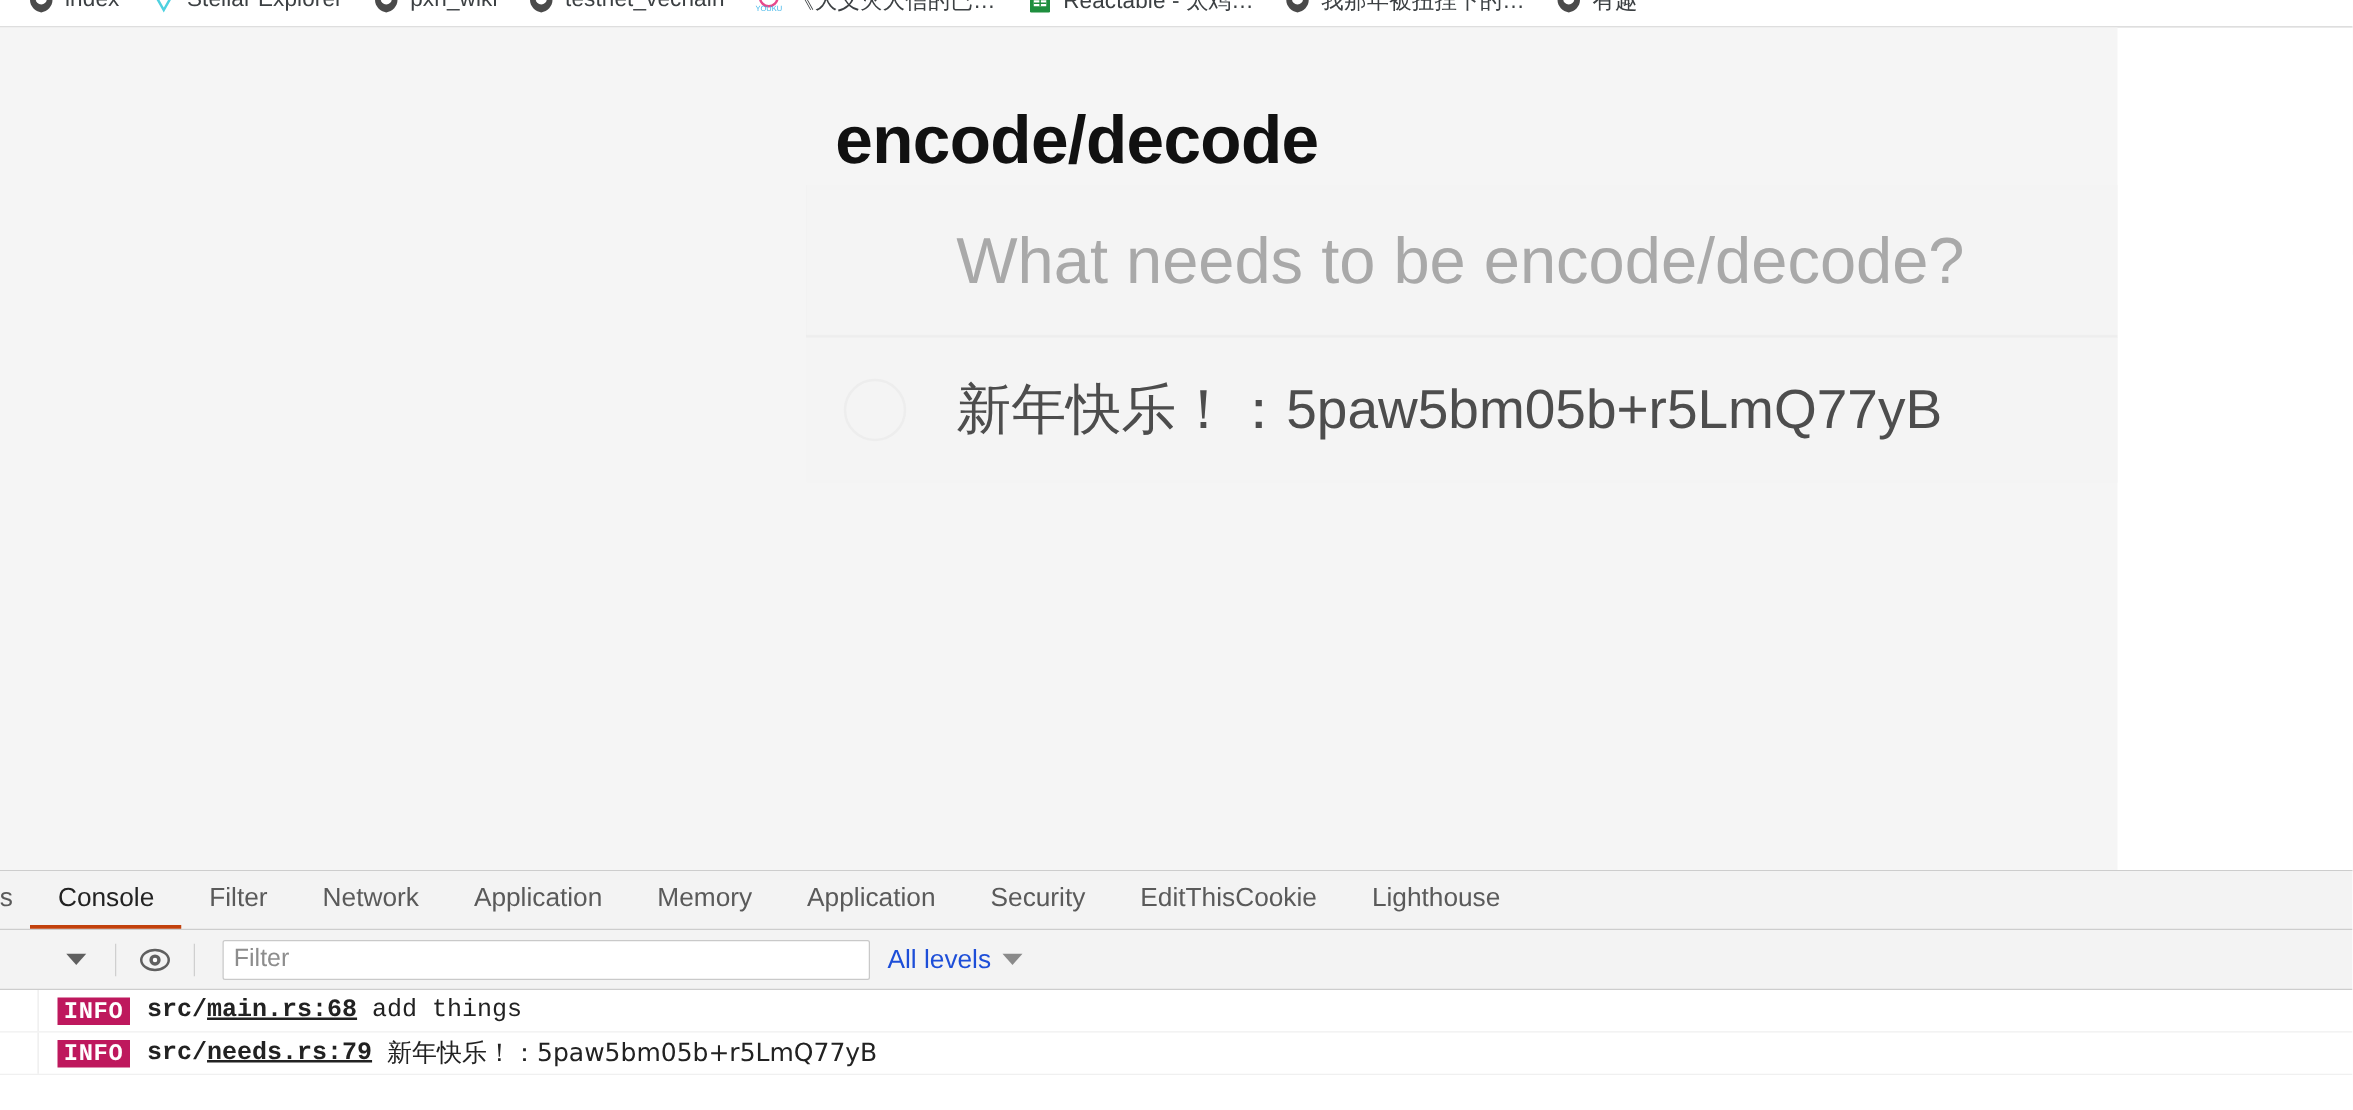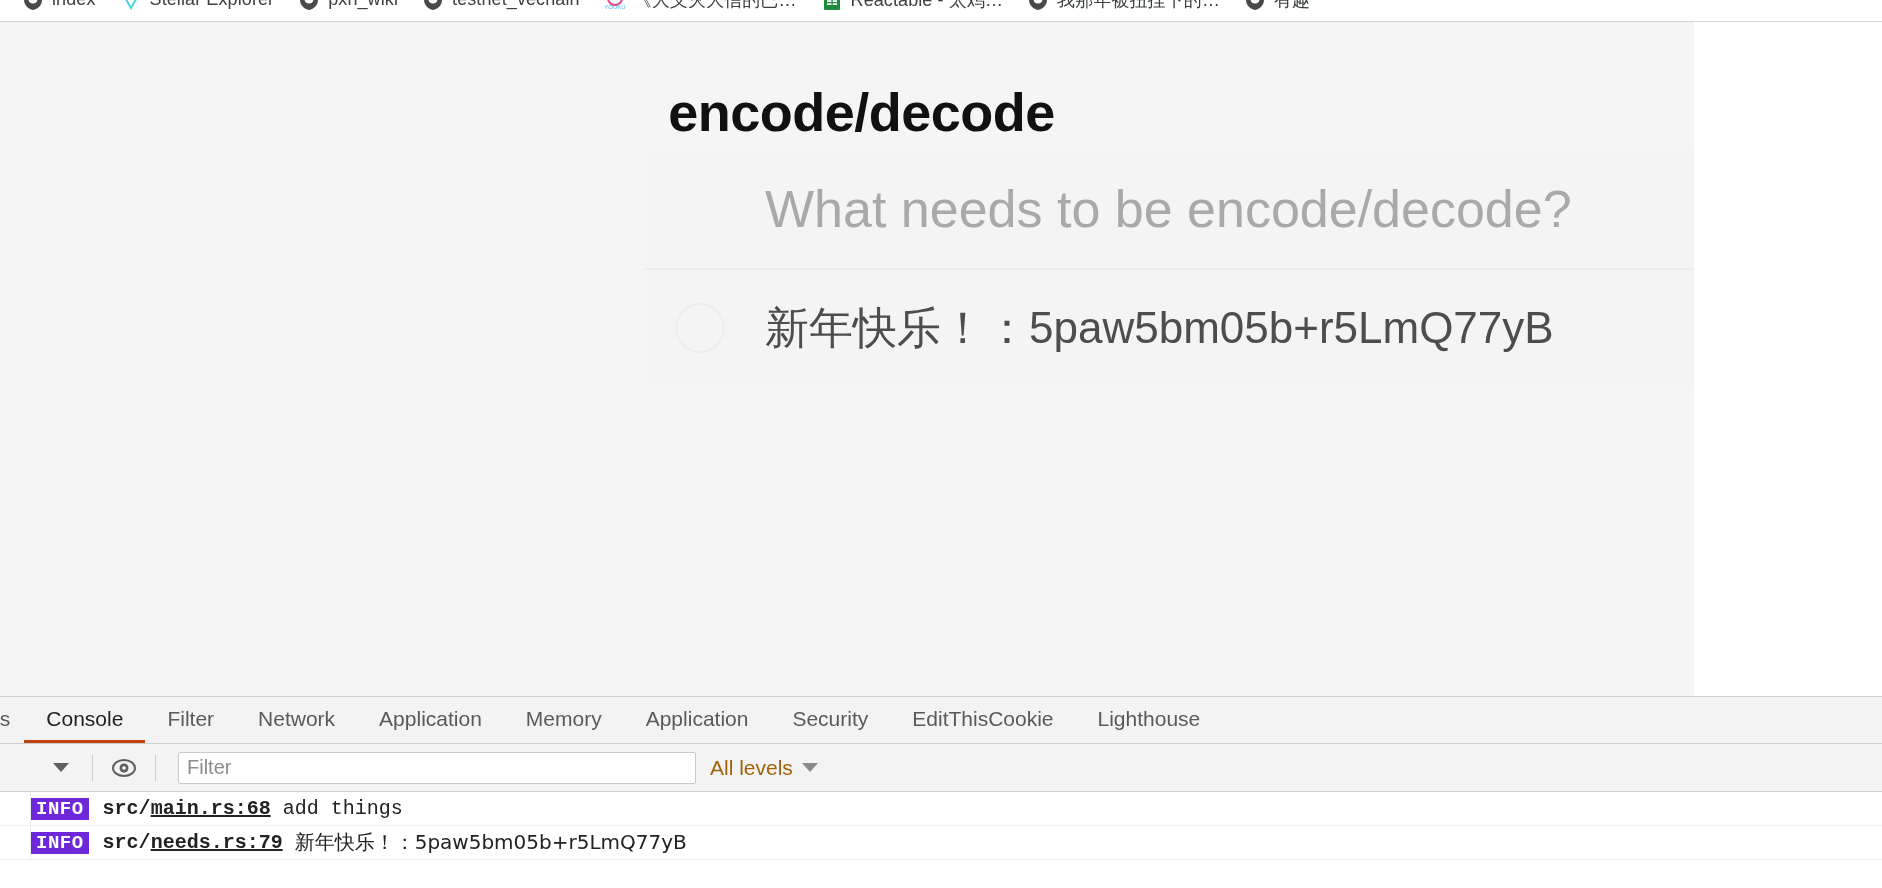--- a/index.html
+++ b/index.html
@@ -224,21 +224,21 @@
     outline: none;
     margin-left: 8px;
   }
   .filter-input::placeholder { color: #8d8d8d; }
   .levels-select {
     display: flex;
     align-items: center;
     gap: 9px;
     margin-left: 14px;
     font-size: 21px;
-    color: #a16207;
+    color: #1d4ed8;
     cursor: pointer;
     white-space: nowrap;
   }
   .caret-down {
     width: 0; height: 0;
     border-left: 8px solid transparent;
     border-right: 8px solid transparent;
     border-top: 9px solid #8a8a8a;
   }
   .caret-down.dark {
@@ -262,27 +262,28 @@
     white-space: nowrap;
   }
   .row-gutter {
     width: 22px;
     height: 100%;
     border-right: 1px solid #ececec;
     flex: 0 0 auto;
   }
   .info-badge {
     display: inline-block;
-    background: #6d28d9;
+    background: #be185d;
     color: #ffffff;
     font-family: "Liberation Mono", monospace;
     font-weight: bold;
     font-size: 19px;
     line-height: 22px;
     padding: 0 5px;
+    margin-left: 15px;
     margin-right: 14px;
     flex: 0 0 auto;
     letter-spacing: 0.5px;
   }
   .src-link {
     font-family: "Liberation Mono", monospace;
     font-weight: bold;
     font-size: 20px;
     color: #222222;
     flex: 0 0 auto;

